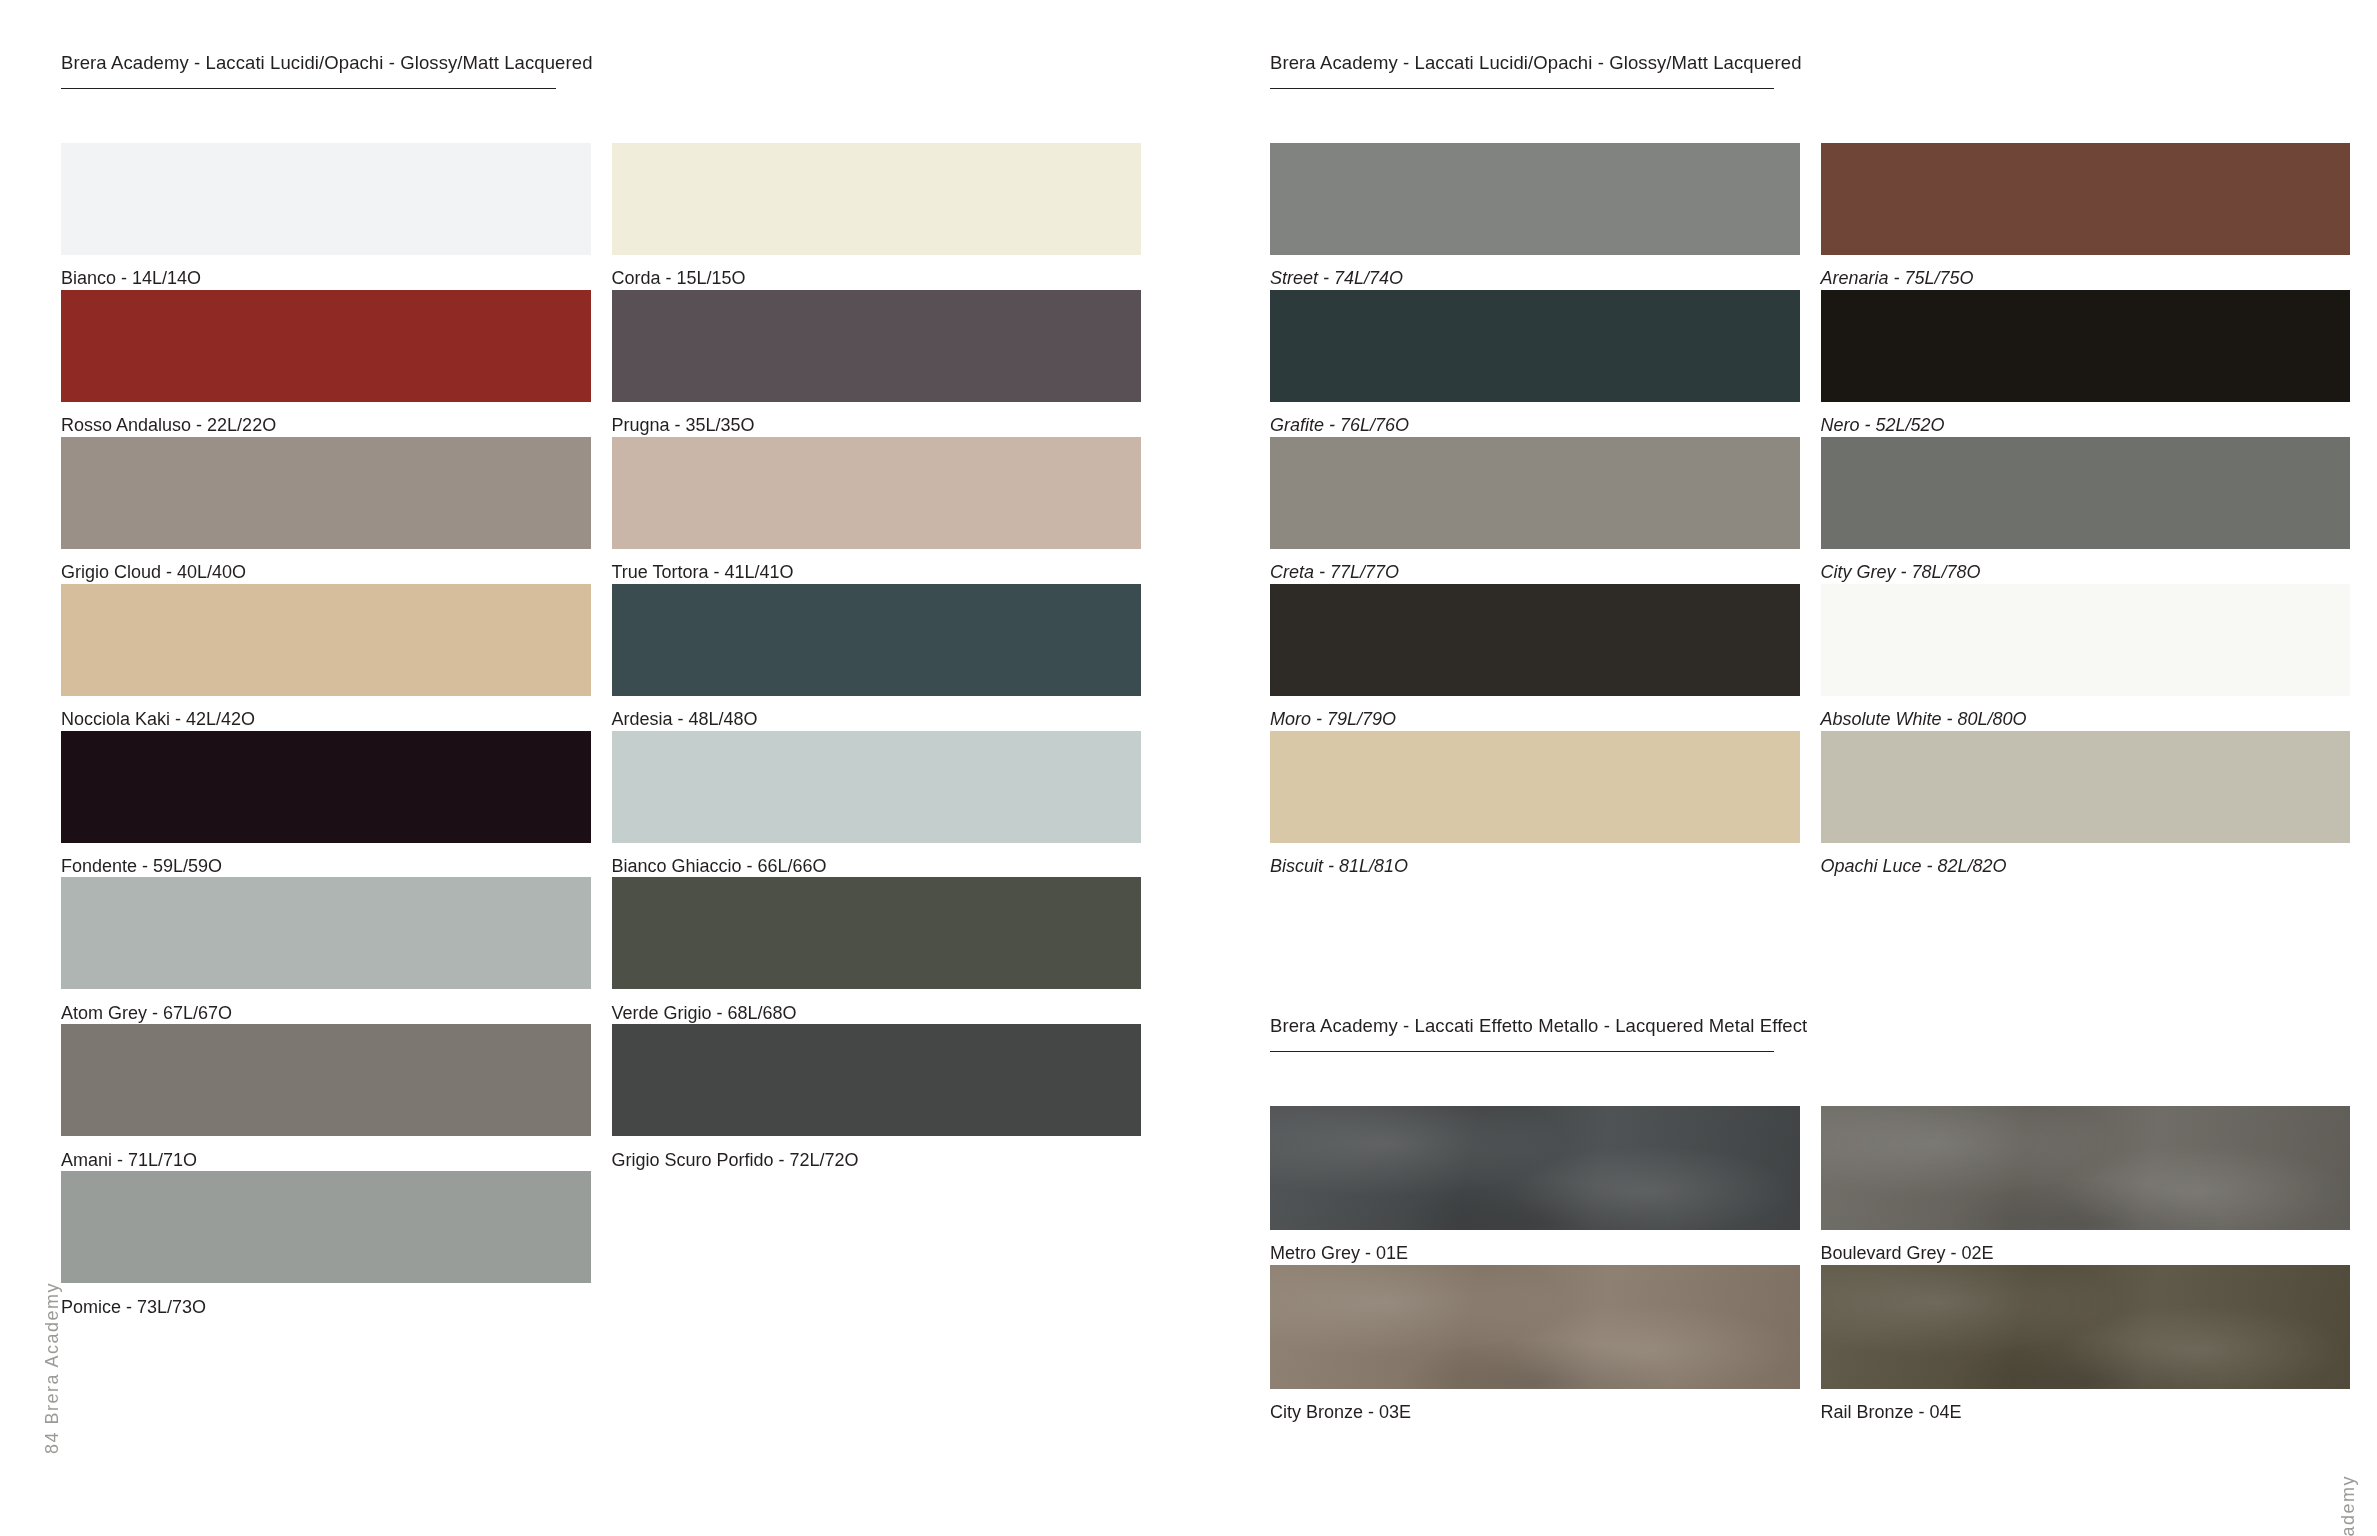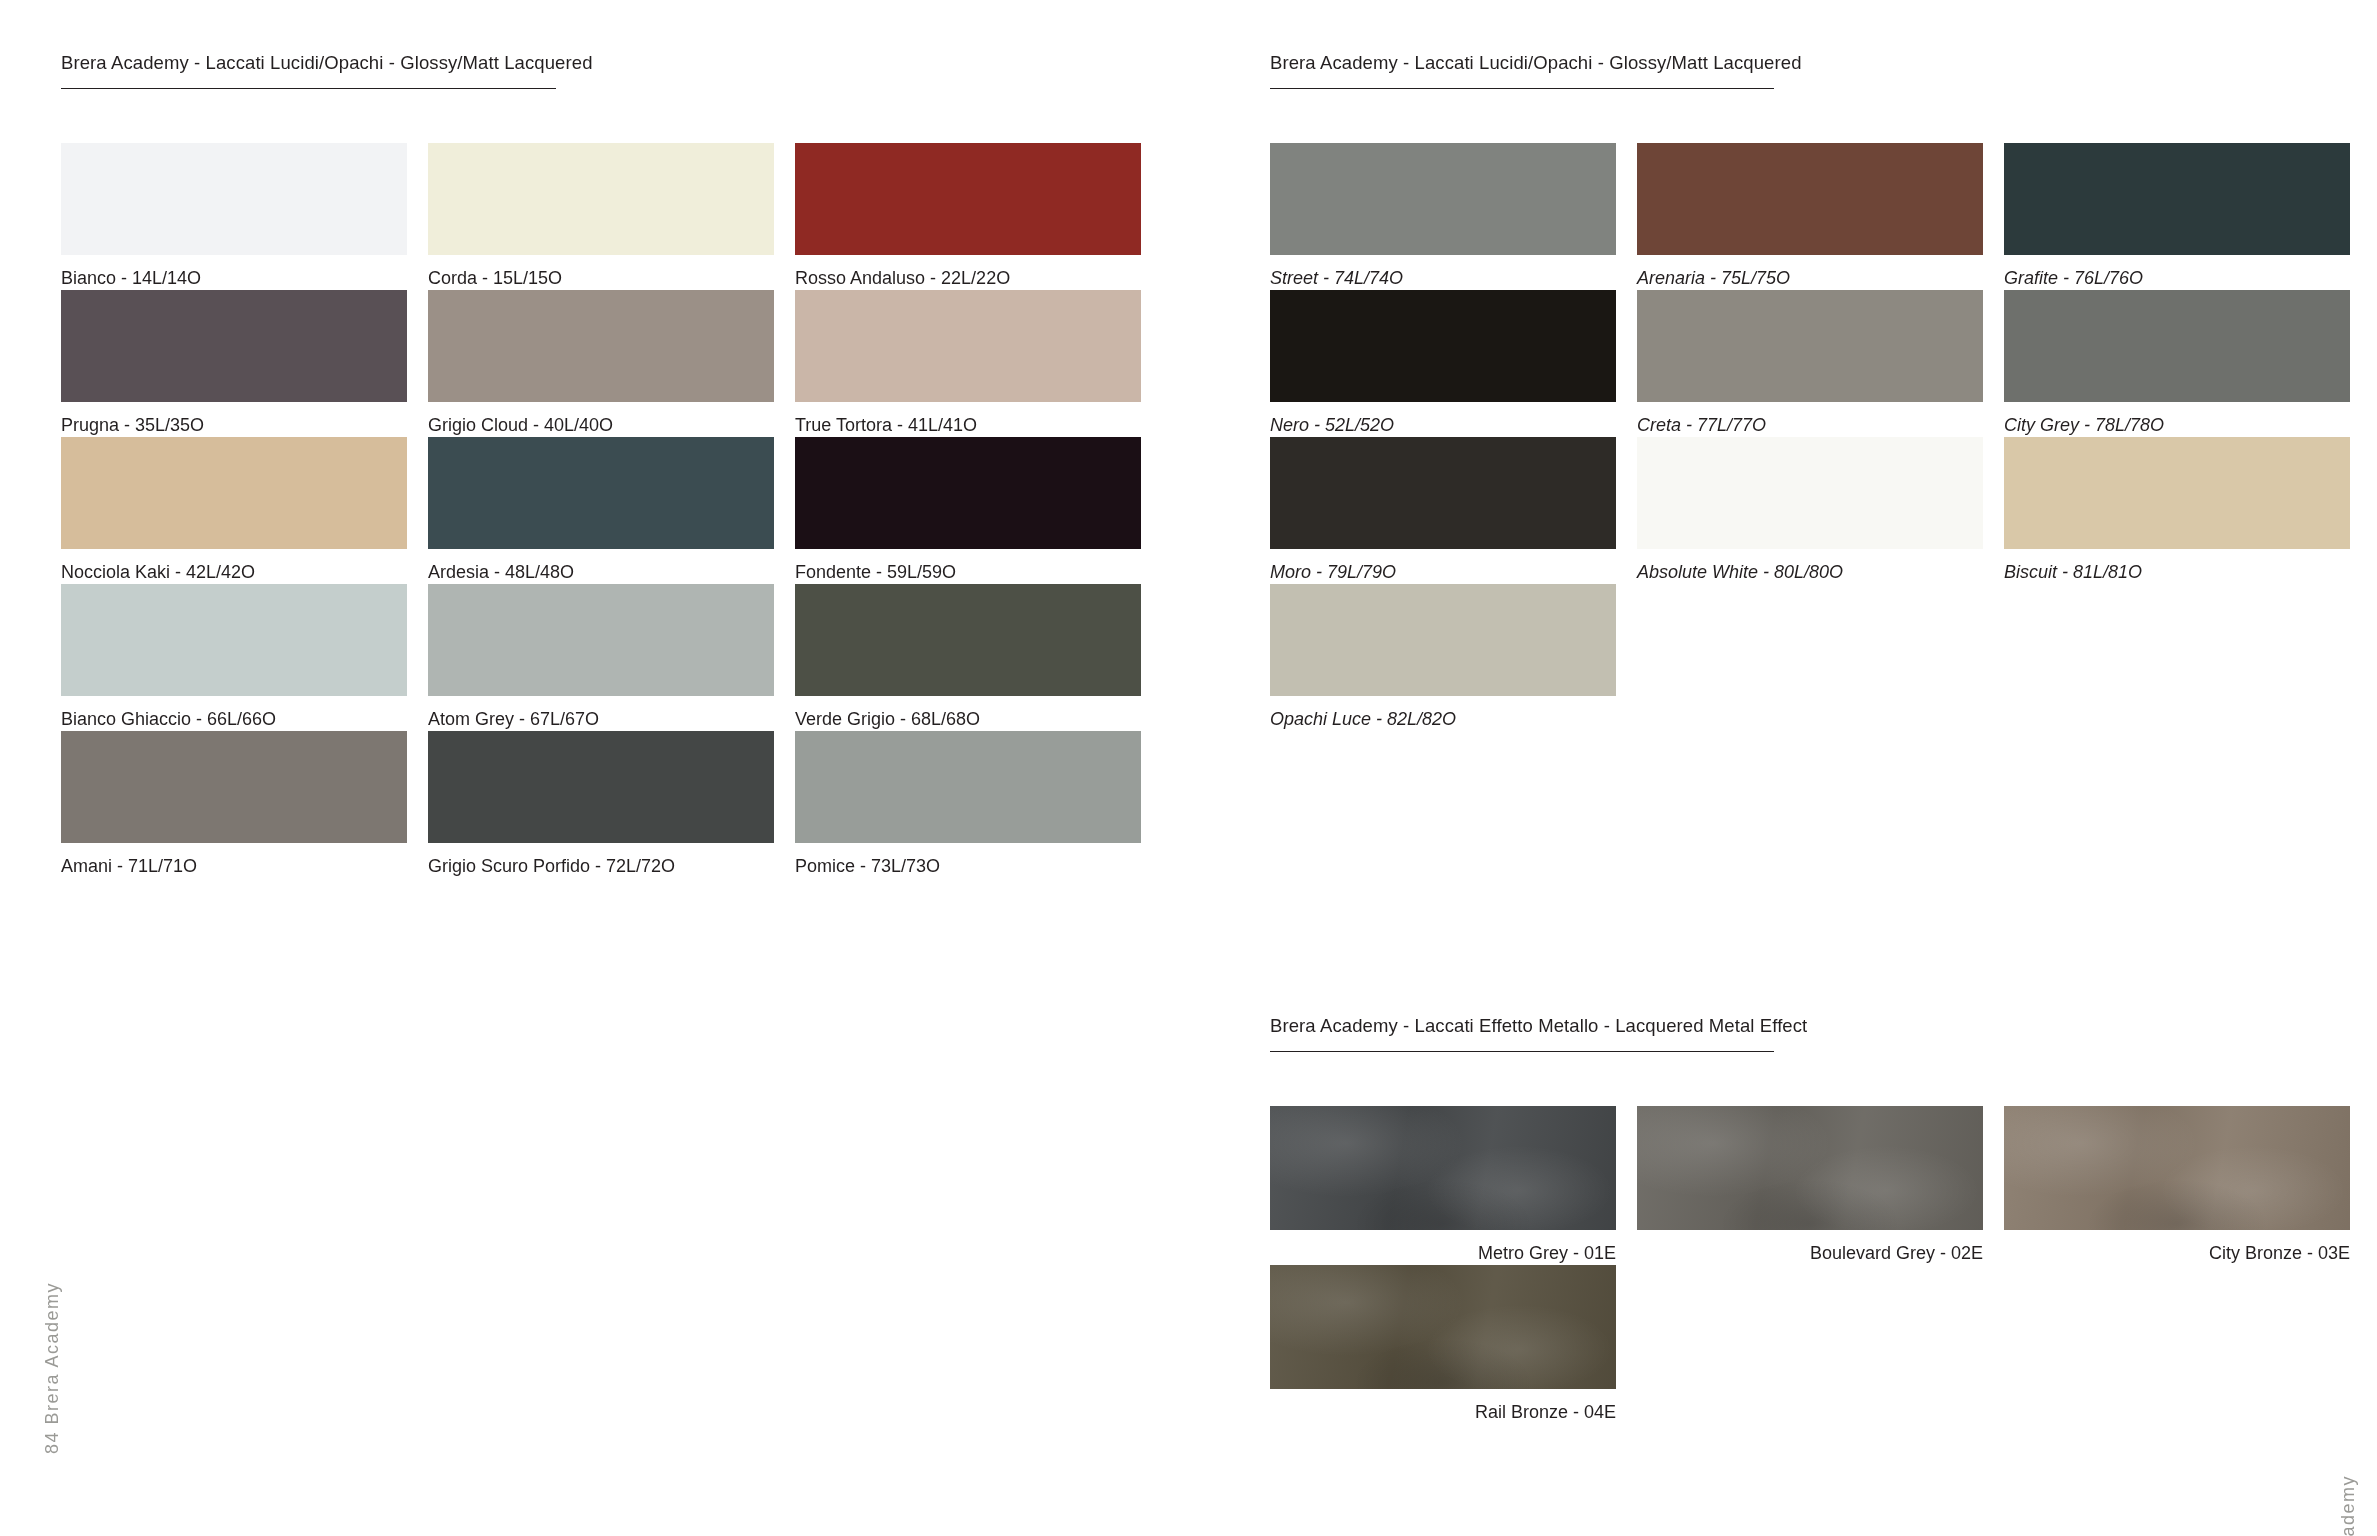--- a/index.html
+++ b/index.html
@@ -39,21 +39,21 @@
     white-space: nowrap;
     padding-bottom: 15px;
     border-bottom: 1.9px solid #231f20;
     line-height: 1.1;
   }
 
   
   .grid {
     position: absolute;
     display: grid;
-    grid-template-columns: 1fr 1fr 1fr;
+    grid-template-columns: 1fr 1fr;
     column-gap: 21px;
   }
   .cell {
     position: relative;
   }
   .swatch {
     width: 100%;
     height: 112px;
     display: block;
   }
@@ -238,21 +238,21 @@
       </div>
       <div class="cell">
         <div class="swatch" style="background:#c2bfb1"></div>
         <div class="caption">Opachi Luce - 82L/82O</div>
       </div>
 
     </div>
 
     <div class="section-head" style="left:81px; top:1016px; width:504px;">Brera Academy - Laccati Effetto Metallo - Lacquered Metal Effect</div>
 
-    <div class="grid" style="left:81px; top:1106px; width:1080px;text-align:right;">
+    <div class="grid" style="left:81px; top:1106px; width:1080px;">
 
       <div class="cell">
         <div class="swatch metal metal-tex" style="background:#45484a"></div>
         <div class="caption">Metro Grey - 01E</div>
       </div>
       <div class="cell">
         <div class="swatch metal metal-tex" style="background:#67645e"></div>
         <div class="caption">Boulevard Grey - 02E</div>
       </div>
 

